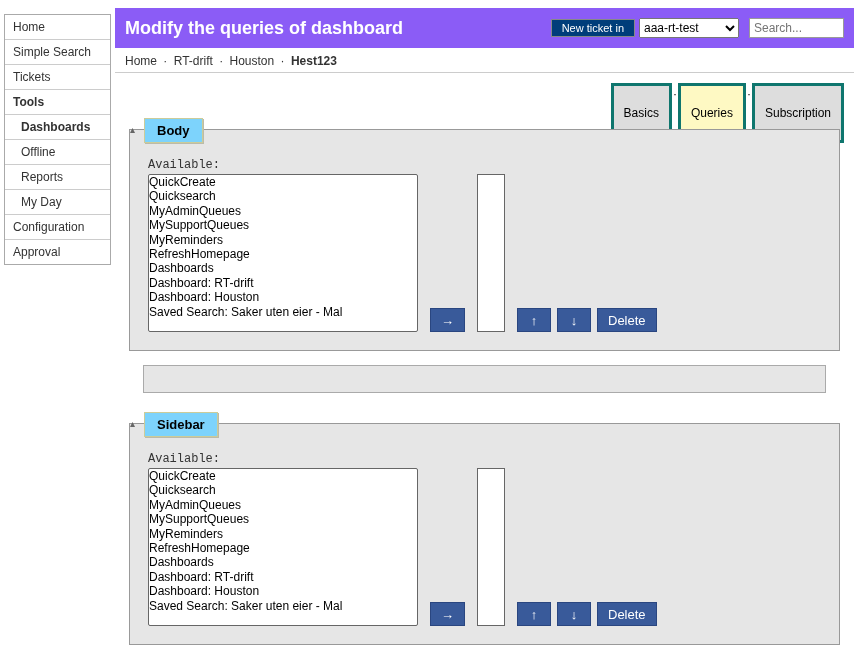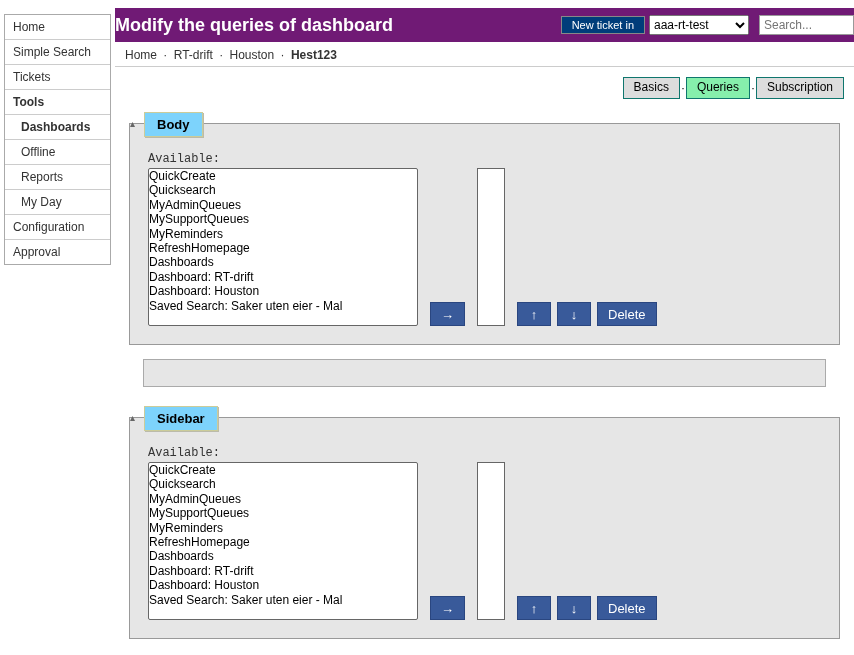--- a/index.html
+++ b/index.html
@@ -8,37 +8,37 @@
 .layout { display: flex; height: 100%; margin-top: 8px; }
 .sidebar { width: 115px; background: #fff; }
 .main { flex: 1; display: flex; flex-direction: column; }
 
 .nav-box { border: 1px solid #aaa; margin: 6px 4px; }
 .nav-item { padding: 5px 8px; border-bottom: 1px solid #ccc; cursor: pointer; color: #333; }
 .nav-item:last-child { border-bottom: none; }
 .nav-item.bold { font-weight: bold; }
 .nav-sub { padding-left: 16px; }
 
-.topbar { background: #701a75; height: 34px; display: flex; align-items: center; padding: 0 0; color: #fff; }
+.topbar { background: #8b5cf6; height: 40px; display: flex; align-items: center; padding: 0 10px; color: #fff; }
 .page-title { font-size: 18px; font-weight: bold; flex: 1; }
 .btn-newticket { background: #003d7a; border: 1px solid #888; color: #fff; padding: 2px 10px; font-size: 11px; margin-right: 4px; cursor: pointer; }
 .queue-select { font-size: 12px; height: 20px; width: 100px; margin-right: 10px; }
 .search-input { font-size: 12px; height: 20px; width: 95px; padding: 1px 4px; color: #888; border: 1px solid #999; }
 
 .breadcrumb { padding: 6px 10px 4px; color: #333; border-bottom: 1px solid #ccc; }
 .breadcrumb span { }
 .breadcrumb .sep { margin: 0 3px; }
 .breadcrumb .last { font-weight: bold; }
 
 .content { background: #fff; padding: 0; position: relative; flex:1; overflow:hidden; }
 
 .tabs { position: absolute; right: 10px; top: 10px; display: flex; }
-.tab { border: 1px solid #0f766e; padding: 2px 10px; font-size: 12px; cursor: pointer; background: #ddd; margin-left: -1px; }
+.tab { border: 3px solid #0f766e; padding: 20px 10px; font-size: 12px; cursor: pointer; background: #ddd; margin-left: -1px; }
 .tab.sep { padding: 4px 2px; border: none; background: transparent; }
-.tab.hl { background: #86efac; }
+.tab.hl { background: #fef9c3; }
 
 .panel-container { margin: 56px 14px 20px 14px; }
 
 .panel { border: 1px solid #999; background: #e6e6e6; position: relative; padding: 28px 18px 18px 18px; }
 .panel + .gap { height: 14px; background: #fff; }
 .gap + .divider { border:1px solid #aaa; background:#e6e6e6; height:28px; margin: 0 14px; }
 .divider + .gap2 { height: 30px; }
 
 .panel-label { position: absolute; top: -12px; left: 14px; background: #7dd3fc; border: 1px solid #cc9; padding: 4px 12px; font-weight: bold; font-size: 13px; box-shadow: 1px 1px 0 #bba; }
 .toggle-arrow { position: absolute; top: -6px; left: 0px; color: #666; font-size: 10px; cursor: pointer; }

